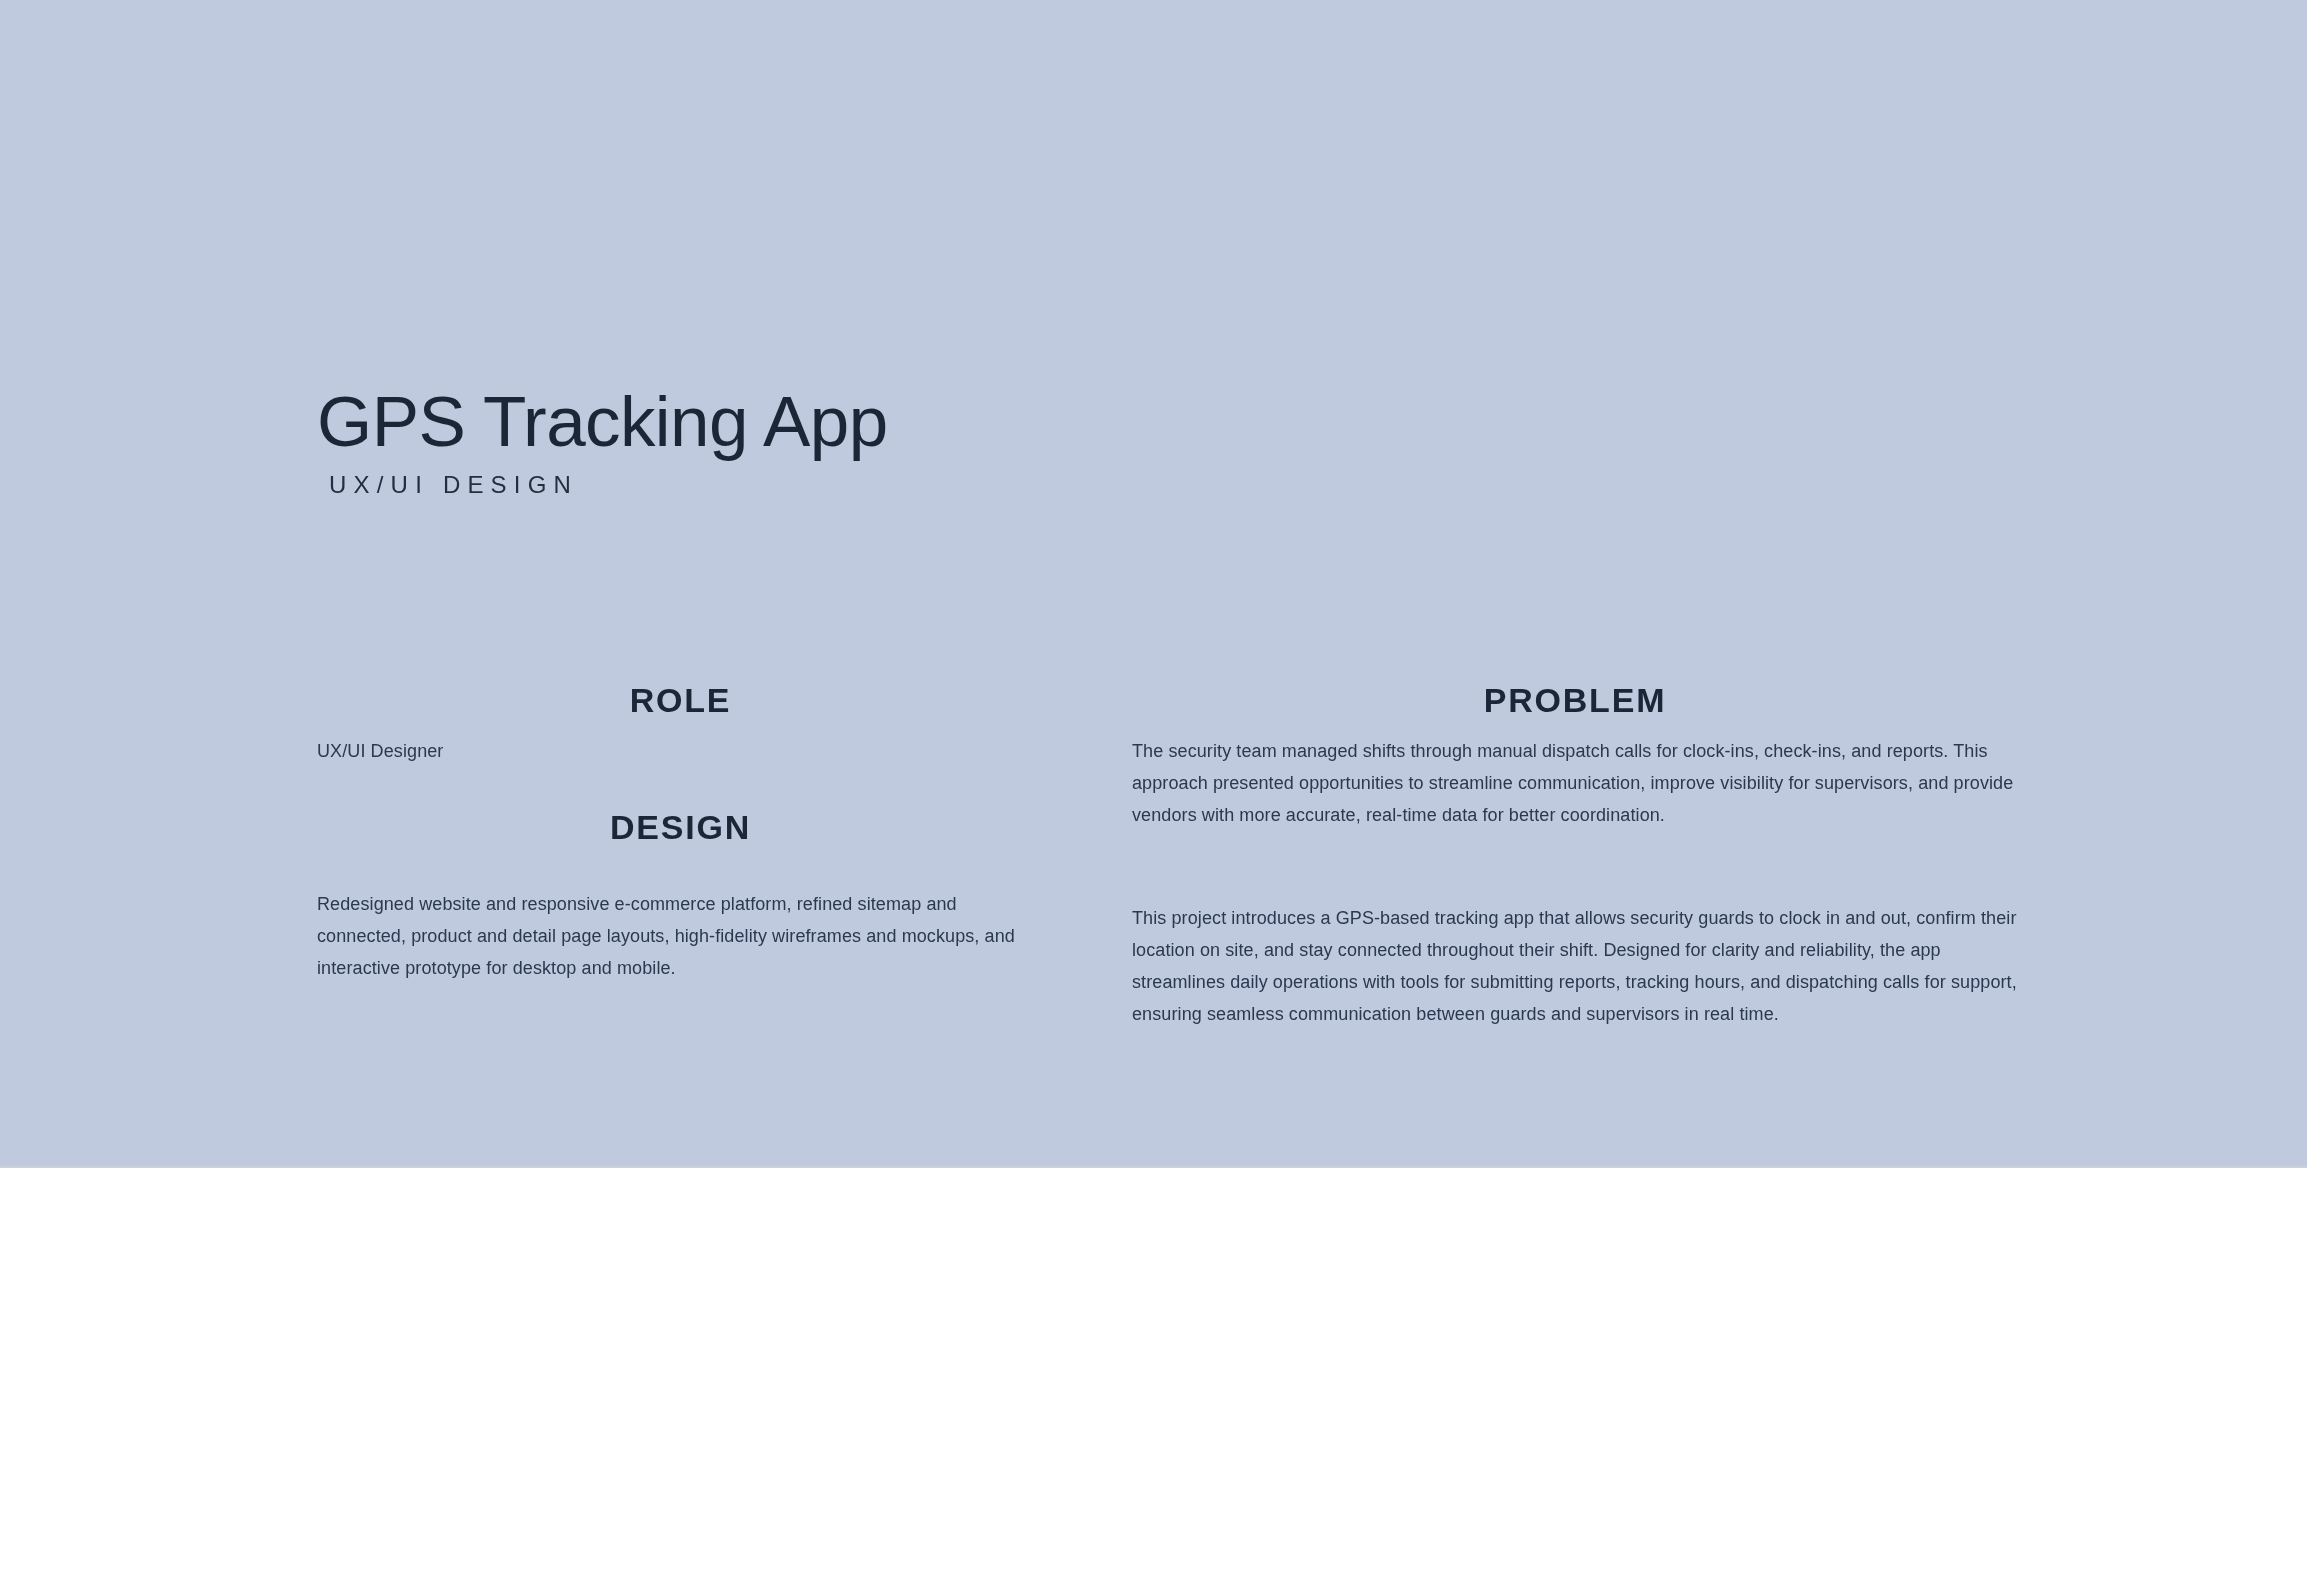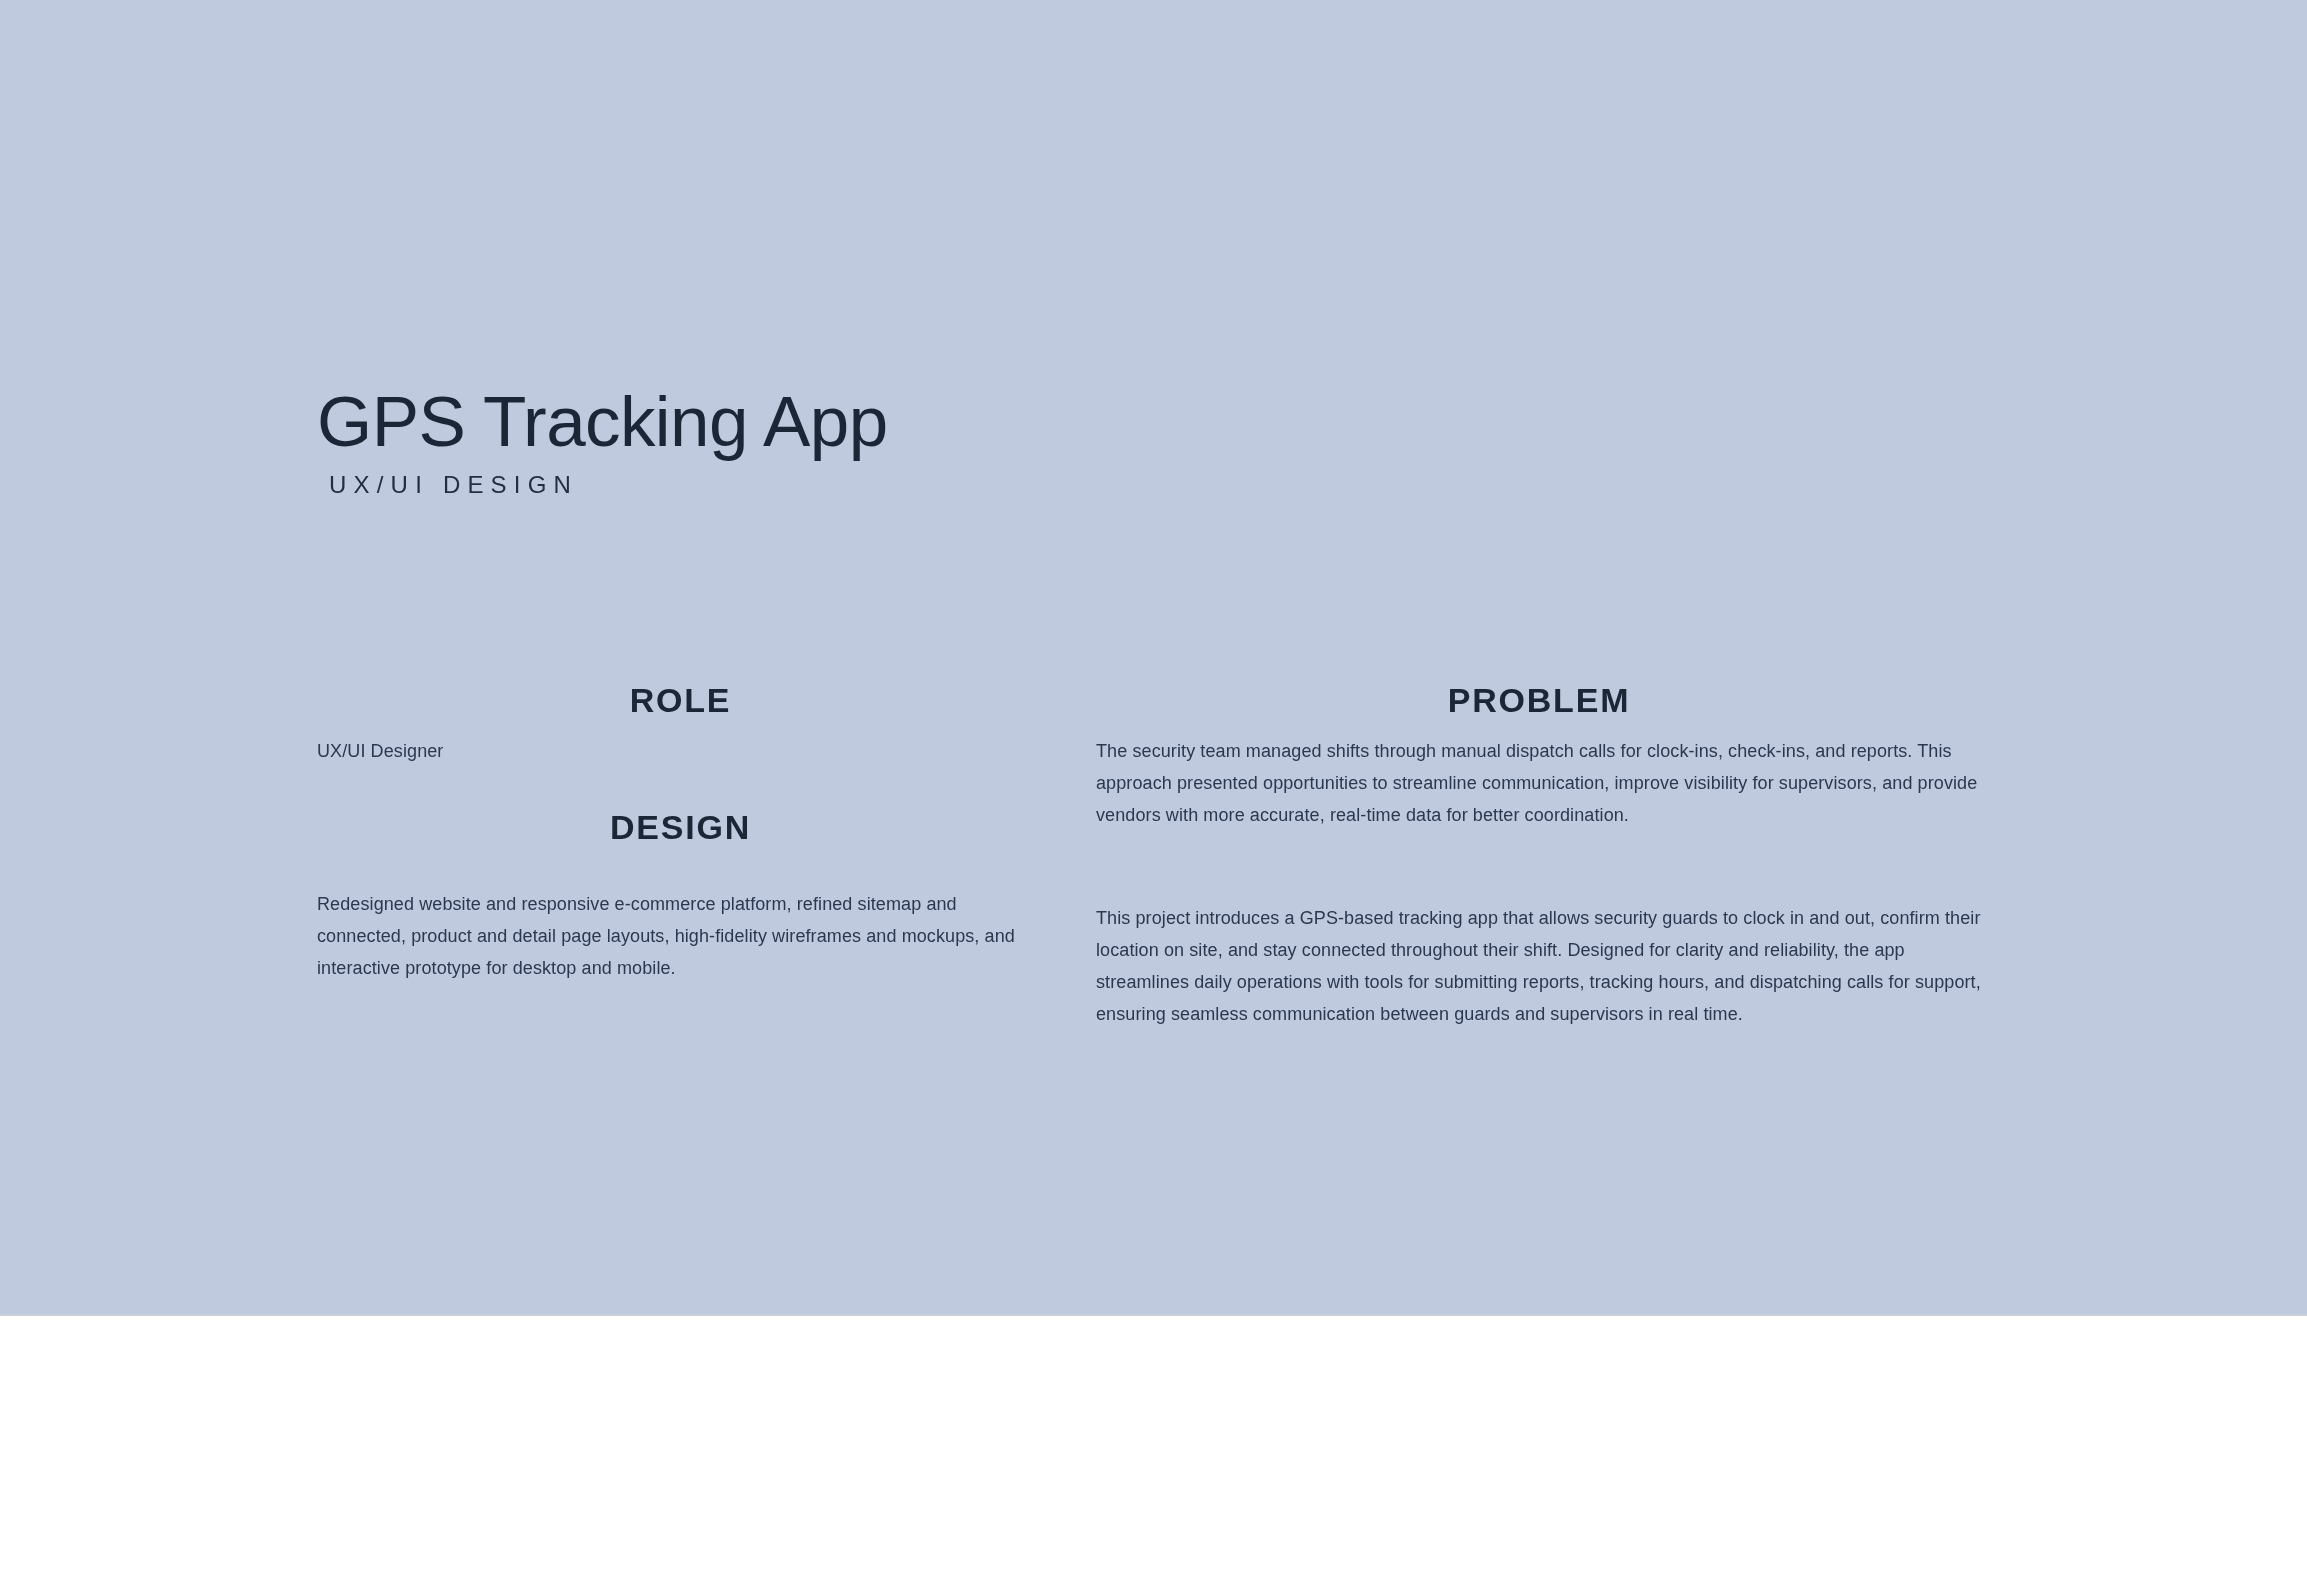--- a/index.html
+++ b/index.html
@@ -8,21 +8,21 @@
   }
   body {
     width: 2307px;
     height: 1596px;
     overflow: hidden;
     font-family: "Liberation Sans", sans-serif;
   }
   .slide {
     position: relative;
     width: 2307px;
-    height: 1316px;
+    height: 1168px;
     background: #c0cade;
   }
   .header {
     position: absolute;
     left: 317px;
     top: 386px;
   }
   .title {
     margin: 0;
     font-size: 71px;
@@ -42,21 +42,21 @@
   }
   .col {
     position: absolute;
     top: 682px;
   }
   .col-left {
     left: 317px;
     width: 727px;
   }
   .col-right {
-    left: 1096px;
+    left: 1132px;
     width: 886px;
   }
   .section h2 {
     margin: 0;
     font-size: 34px;
     line-height: 1.1;
     font-weight: 700;
     letter-spacing: 1.8px;
     color: #1b2636;
     text-align: center;

